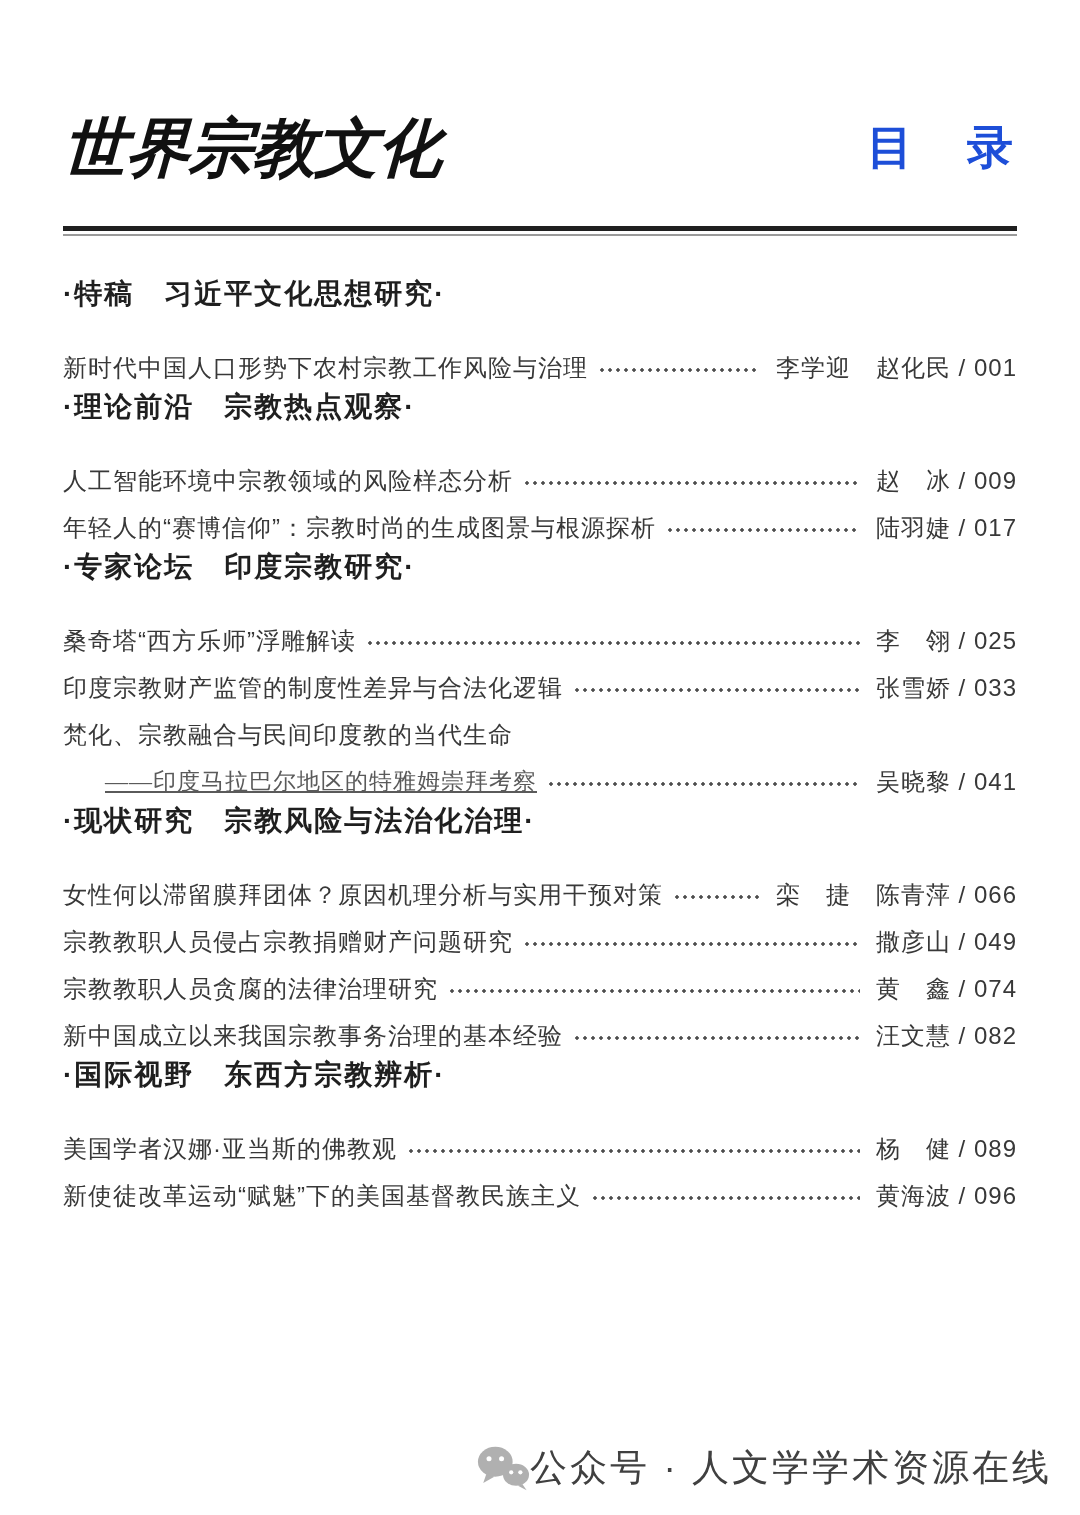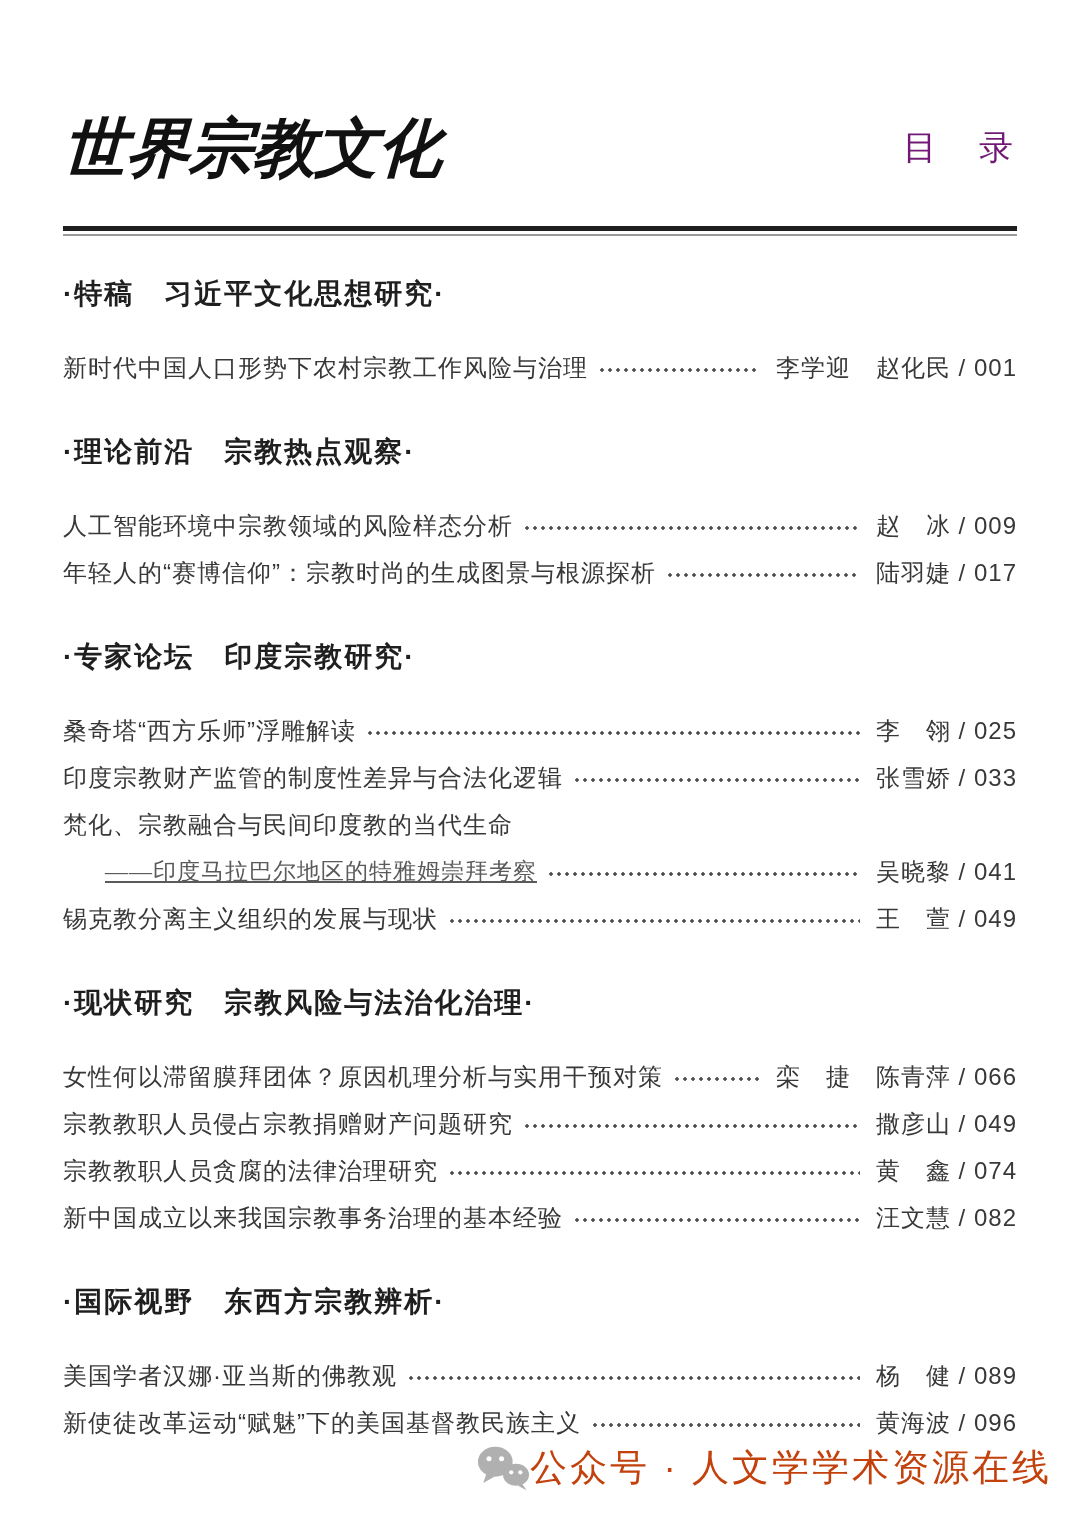--- a/index.html
+++ b/index.html
@@ -17,26 +17,26 @@
   
   .header { margin-top:100px; height:96px; display:flex; justify-content:space-between; align-items:center; }
   .masthead {
     font-family: "DejaVu Serif", serif;
     font-style: italic; font-weight: 700;
     font-size: 64px; line-height: 96px;
     letter-spacing: -1px; color:#111;
     transform: skewX(-2deg);
     white-space: nowrap;
   }
-  .toc-label { font-size:34px; font-weight:400; color:#701a75; letter-spacing:4px; white-space:nowrap; }
+  .toc-label { font-size:46px; font-weight:700; color:#1d4ed8; letter-spacing:4px; white-space:nowrap; }
 
   .rule { margin-top:30px; height:3px; border-top:5px solid #1f1f1f; border-bottom:2px solid #9a9a9a; }
 
   
-  .section { margin-top:45px; }
+  .section { }
   .section.first { margin-top:42px; }
   .section-heading {
     font-size:28px; line-height:32px; height:32px;
     font-weight:700; color:#1f1f1f; letter-spacing:2px;
     white-space:nowrap;
   }
   .entries { margin-top:34px; }
   .entry { height:47px; display:flex; align-items:center; font-size:24px; color:#383838; }
   .entry .title { white-space:nowrap; letter-spacing:1px; }
   .entry .dots {
@@ -50,21 +50,21 @@
     font-family:"Liberation Serif", serif;
     color:#5a5a5a; font-size:23px;
     padding-left:42px;
     text-decoration:underline;
   }
 
   
   .watermark {
     position:absolute; right:28px; bottom:22px;
     display:flex; align-items:center; 
-    color:#c2410c; font-size:37px; letter-spacing:3px; white-space:nowrap;
+    color:#404040; font-size:37px; letter-spacing:3px; white-space:nowrap;
   }
   .wechat-icon { display:block; }
 </style>
 </head>
 <body>
 
 <div class="page">
   <div class="content">
 
     <div class="header">
@@ -115,25 +115,20 @@
           <span class="right">张雪娇 / 033</span>
         </div>
         <div class="entry title-only">
           <span class="title">梵化、宗教融合与民间印度教的当代生命</span>
         </div>
         <div class="entry subtitle">
           <span class="title">——印度马拉巴尔地区的特雅姆崇拜考察</span>
           <span class="dots"></span>
           <span class="right">吴晓黎 / 041</span>
         </div>
-        <div class="entry">
-          <span class="title">锡克教分离主义组织的发展与现状</span>
-          <span class="dots"></span>
-          <span class="right">王　萱 / 049</span>
-        </div>
       </div>
     </div>
 
     <div class="section">
       <div class="section-heading">·现状研究　宗教风险与法治化治理·</div>
       <div class="entries">
         <div class="entry">
           <span class="title">女性何以滞留膜拜团体？原因机理分析与实用干预对策</span>
           <span class="dots"></span>
           <span class="right">栾　捷　陈青萍 / 066</span>

